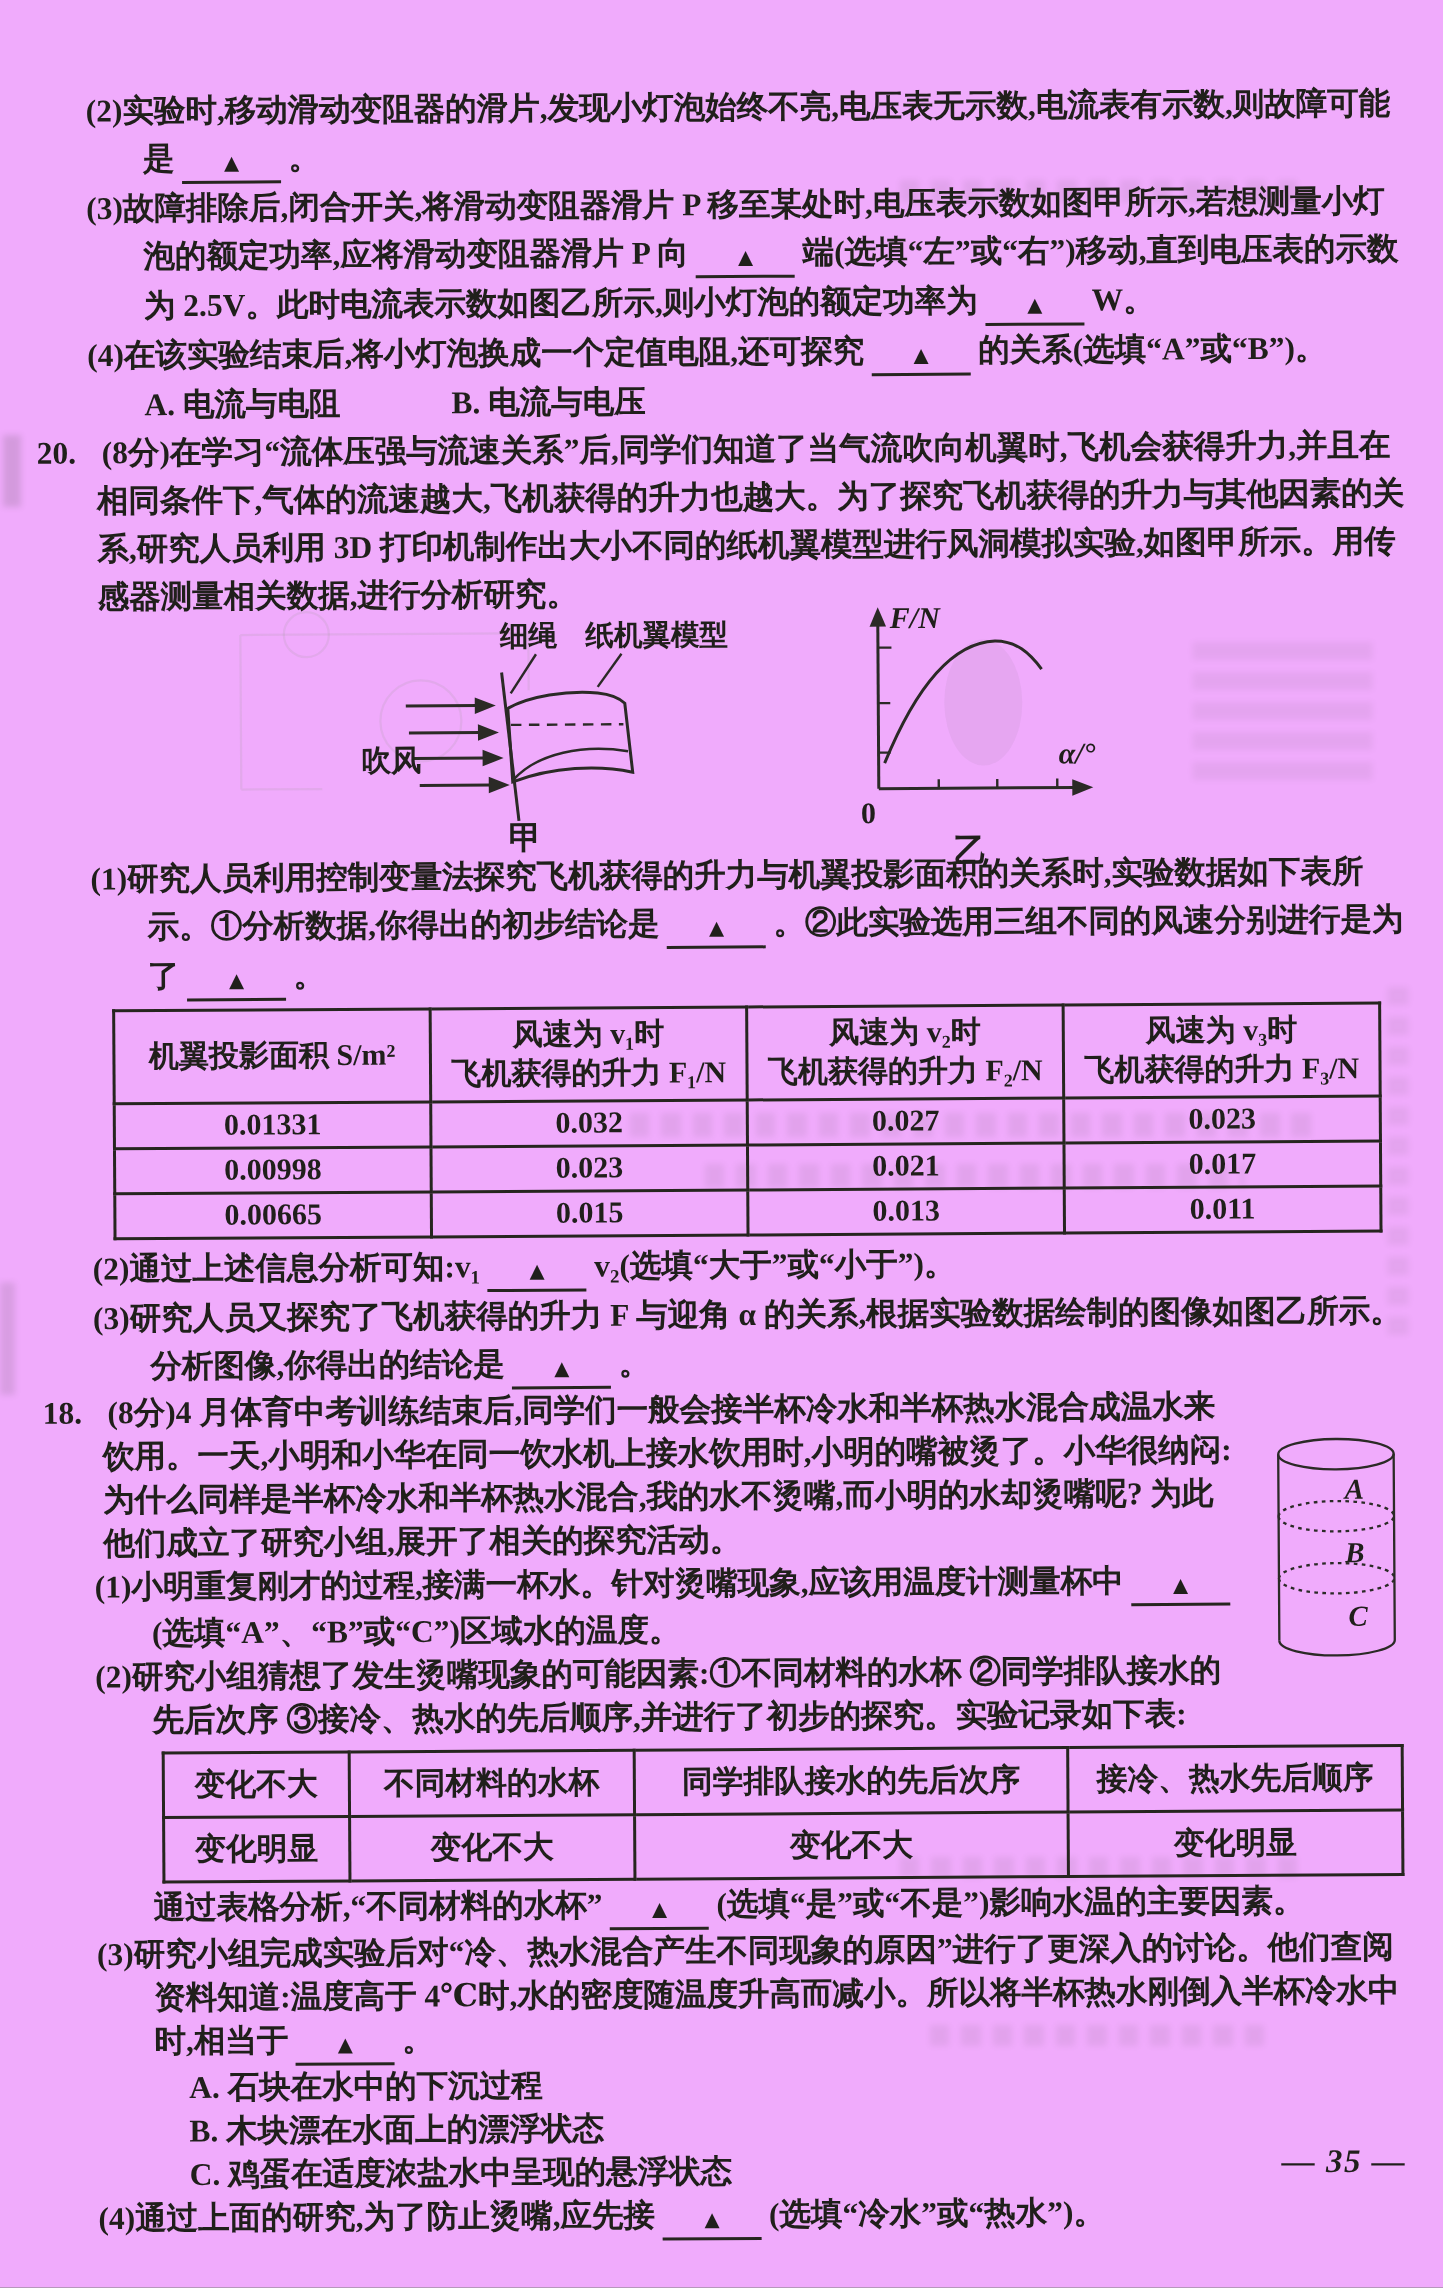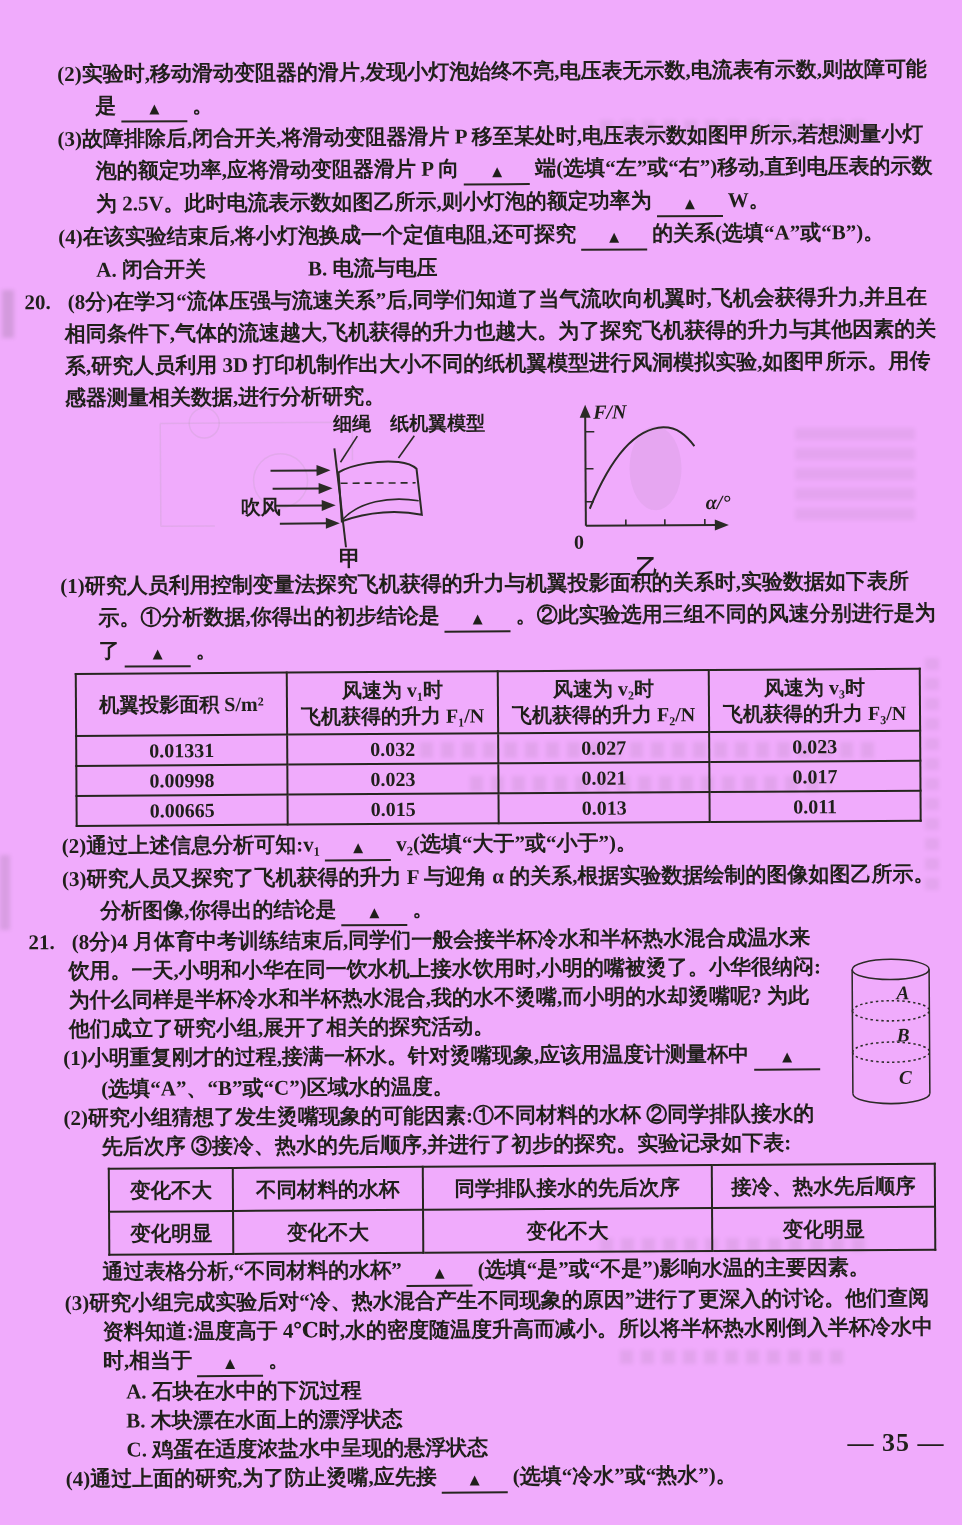--- a/index.html
+++ b/index.html
@@ -17,21 +17,21 @@
   p{margin:0;}
   .item{padding-left:38px;text-indent:-38px;}
   .qhead{margin-left:-34px;padding-left:40px;text-indent:-40px;}
   .qnum{margin-right:17px;}
   .blank{
     display:inline-block;min-width:58px;padding:0 4px;margin:0 5px;
     border-bottom:2.5px solid #26251f;text-align:center;
     font-size:17px;line-height:1;height:20px;vertical-align:-2px;text-indent:0;
   }
   .optrow{margin-left:38px;}
-  .optrow .opt-b{margin-left:102px;}
+  .optrow .opt-b{margin-left:74px;}
   
   .figrow{position:relative;height:168px;margin-top:-12px;}
   .figrow svg{position:absolute;top:0;}
   .fig-jia{left:93px;}
   .fig-yi{left:498px;}
   svg text{font-family:"Liberation Serif","DejaVu Serif",serif;font-weight:600;fill:#201f1b;}
   .sketch{stroke:#2b2a26;fill:none;stroke-width:2;}
   .sketch-thin{stroke:#2b2a26;fill:none;stroke-width:1.6;}
   .ghostline{stroke:#9a9a94;fill:none;stroke-width:1.5;opacity:.16;}
   .arrowhead{fill:#2b2a26;stroke:none;}
@@ -42,21 +42,21 @@
   .t1 th{height:58px;line-height:26px;font-weight:600;}
   .t1 td{height:26px;line-height:24px;}
   .thl{display:block;}
   .thl:empty{display:none;}
   .t2{width:828px;margin:6px 0 2px 44px;font-size:20.5px;}
   .t2 td{border:2px solid #26251f;text-align:center;vertical-align:middle;height:39px;line-height:24px;}
   
   .q21{line-height:29px;}
   .cup-float{float:right;width:102px;height:152px;margin:34px 0 4px 12px;}
   .opts-block{margin-left:61px;}
-  .pageno{position:absolute;left:838px;top:1428px;width:116px;text-align:center;font-size:26px;letter-spacing:1px;}
+  .pageno{position:absolute;left:838px;top:1428px;width:116px;text-align:center;font-size:22px;letter-spacing:1px;font-style:italic;}
   
   .ghost{
     position:absolute;opacity:.09;filter:blur(2px);pointer-events:none;
     background:repeating-linear-gradient(90deg,rgba(70,70,66,.9) 0 13px,transparent 13px 21px);
   }
   .ghost-v{background:repeating-linear-gradient(0deg,rgba(70,70,66,.9) 0 12px,transparent 12px 20px);}
 </style>
 </head>
 <body>
 
@@ -72,21 +72,21 @@
   <div class="ghost" style="left:600px;top:1238px;width:270px;height:14px;"></div>
   <div class="ghost" style="left:620px;top:1350px;width:230px;height:14px;"></div>
 
   <div class="content">
 
     <section>
       <p class="item"><span>(2)</span><span>实验时,移动滑动变阻器的滑片,发现小灯泡始终不亮,电压表无示数,电流表有示数,则故障可能是</span><span class="blank">▲</span><span>。</span></p>
       <p class="item"><span>(3)</span><span>故障排除后,闭合开关,将滑动变阻器滑片 P 移至某处时,电压表示数如图甲所示,若想测量小灯泡的额定功率,应将滑动变阻器滑片 P 向</span><span class="blank">▲</span><span>端(选填“左”或“右”)移动,直到电压表的示数为 2.5V。此时电流表示数如图乙所示,则小灯泡的额定功率为</span><span class="blank">▲</span><span>W。</span></p>
       <p class="item"><span>(4)</span><span>在该实验结束后,将小灯泡换成一个定值电阻,还可探究</span><span class="blank">▲</span><span>的关系(选填“A”或“B”)。</span></p>
       <div class="optrow">
-        <span>A. 闭合开关</span><span class="opt-b">B. 电流与电压</span>
+        <span>A. 电流与电阻</span><span class="opt-b">B. 电流与电压</span>
       </div>
     </section>
 
     <section>
       <p class="qhead"><span class="qnum">20.</span><span>(8分)在学习“流体压强与流速关系”后,同学们知道了当气流吹向机翼时,飞机会获得升力,并且在相同条件下,气体的流速越大,飞机获得的升力也越大。为了探究飞机获得的升力与其他因素的关系,研究人员利用 3D 打印机制作出大小不同的纸机翼模型进行风洞模拟实验,如图甲所示。用传感器测量相关数据,进行分析研究。</span></p>
 
       <div class="figrow">
         <svg class="fig-jia" width="340" height="168" viewBox="0 0 340 168">
           <g>
             <circle class="ghostline" cx="52" cy="22" r="15"></circle>
@@ -196,21 +196,21 @@
             <path d="M10,56 A40,10.5 0 0 1 90,56" stroke-dasharray="2.5,3"></path>
             <path d="M10,99 A40,10.5 0 0 0 90,99" stroke-dasharray="2.5,3"></path>
             <path d="M10,99 A40,10.5 0 0 1 90,99" stroke-dasharray="2.5,3"></path>
           </g>
           <text x="56" y="44" font-size="20" font-style="italic">A</text>
           <text x="56" y="88" font-size="20" font-style="italic">B</text>
           <text x="58" y="132" font-size="20" font-style="italic">C</text>
         </svg>
       </div>
 
-      <p class="qhead"><span class="qnum">21.</span><span>(8分)4 月体育中考训练结束后,同学们一般会接半杯冷水和半杯热水混合成温水来饮用。一天,小明和小华在同一饮水机上接水饮用时,小明的嘴被烫了。小华很纳闷:为什么同样是半杯冷水和半杯热水混合,我的水不烫嘴,而小明的水却烫嘴呢? 为此他们成立了研究小组,展开了相关的探究活动。</span></p>
+      <p class="qhead"><span class="qnum">18.</span><span>(8分)4 月体育中考训练结束后,同学们一般会接半杯冷水和半杯热水混合成温水来饮用。一天,小明和小华在同一饮水机上接水饮用时,小明的嘴被烫了。小华很纳闷:为什么同样是半杯冷水和半杯热水混合,我的水不烫嘴,而小明的水却烫嘴呢? 为此他们成立了研究小组,展开了相关的探究活动。</span></p>
 
       <p class="item"><span>(1)</span><span>小明重复刚才的过程,接满一杯水。针对烫嘴现象,应该用温度计测量杯中</span><span class="blank">▲</span><span>(选填“A”、“B”或“C”)区域水的温度。</span></p>
 
       <p class="item"><span>(2)</span><span>研究小组猜想了发生烫嘴现象的可能因素:①不同材料的水杯 ②同学排队接水的先后次序 ③接冷、热水的先后顺序,并进行了初步的探究。实验记录如下表:</span></p>
 
       <table class="t2">
         <colgroup>
             <col style="width:15%">
             <col style="width:23%">
             <col style="width:35%">

